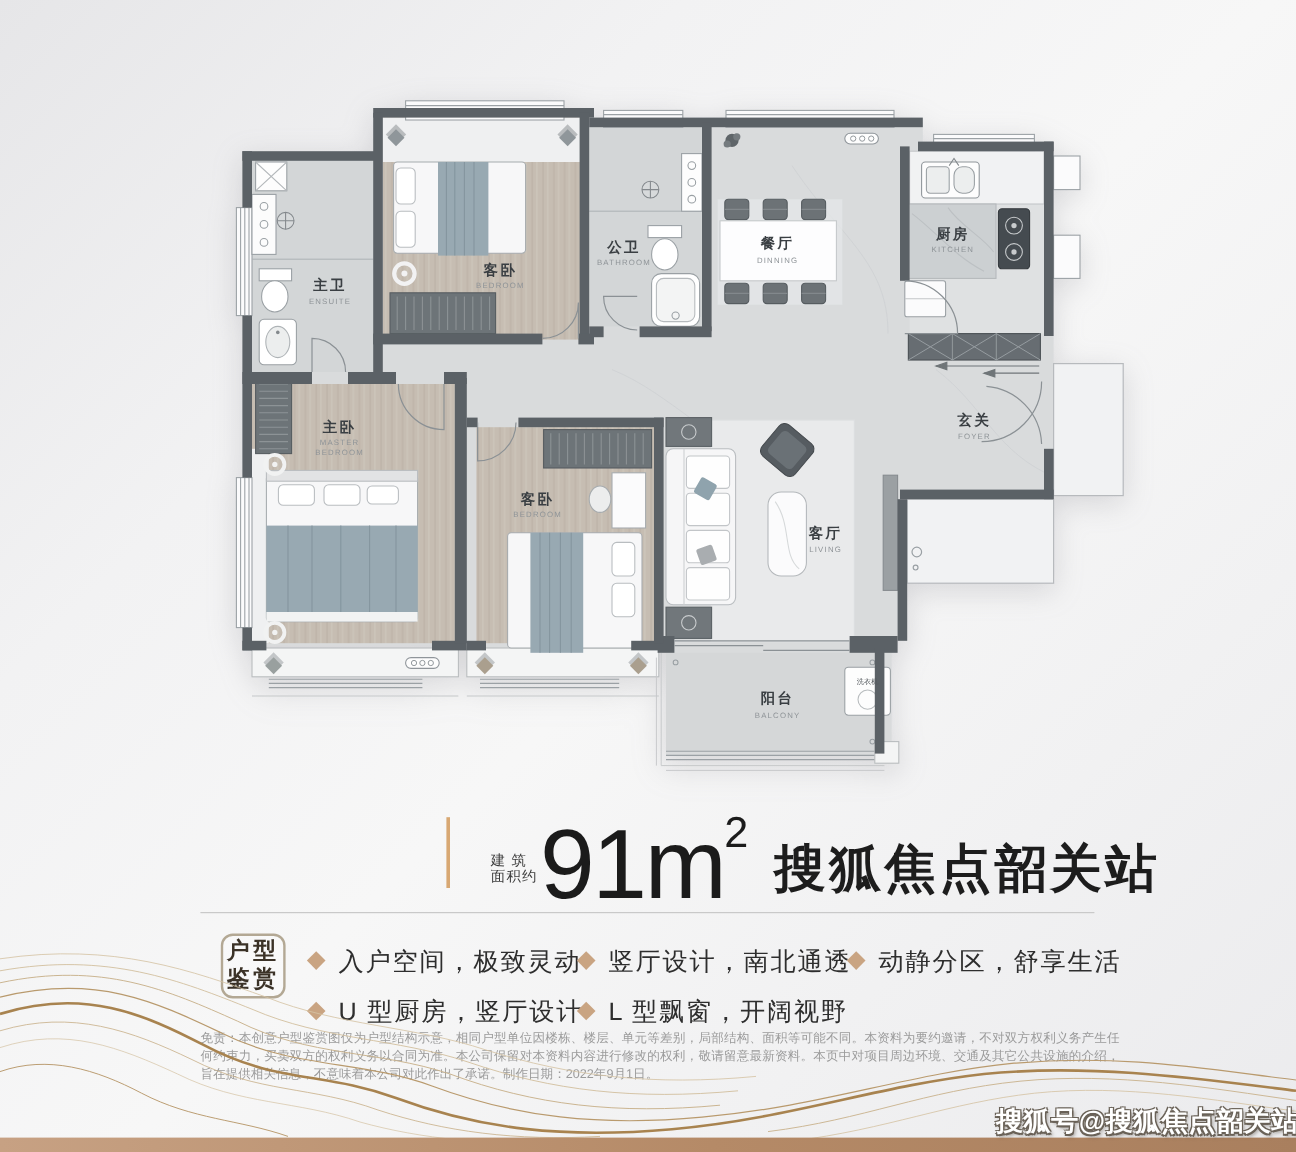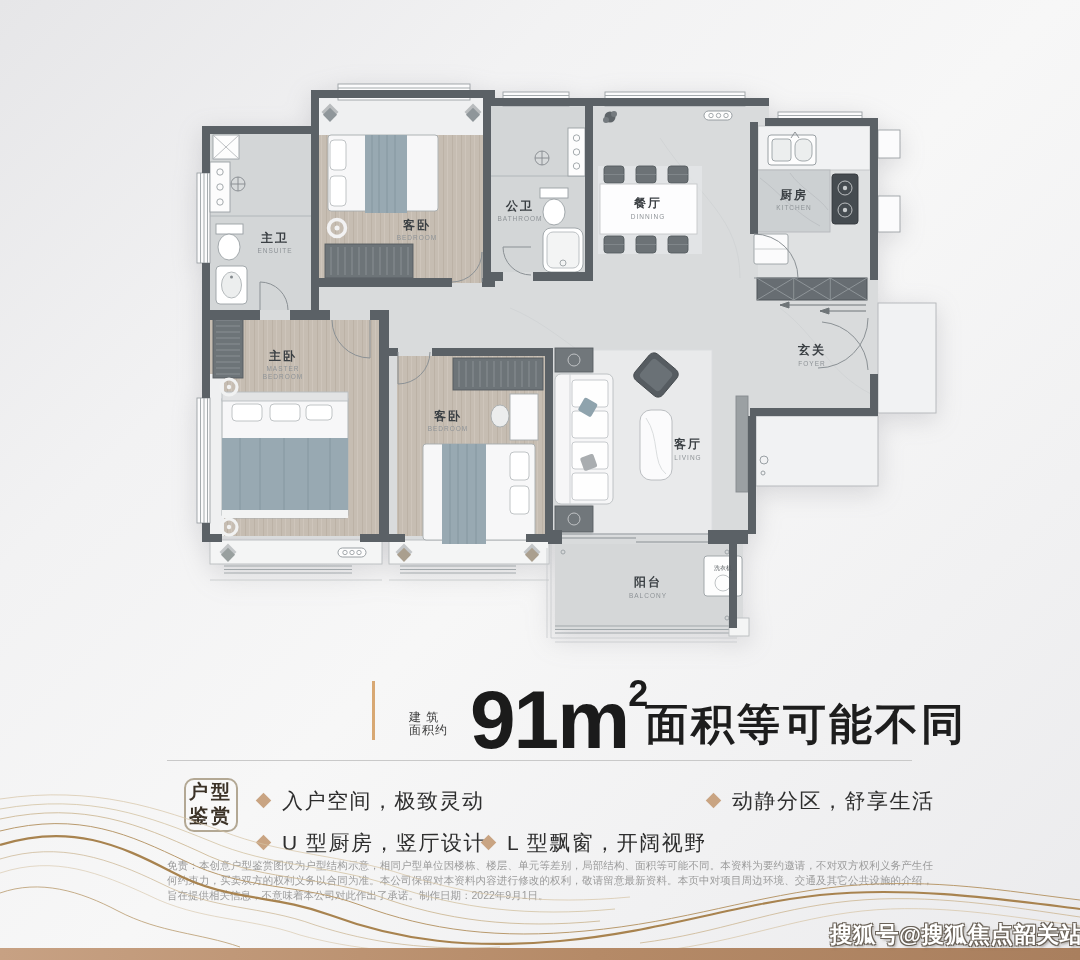--- a/index.html
+++ b/index.html
@@ -7,21 +7,21 @@
         background:linear-gradient(135deg,#e6e6e8 0%,#f2f2f3 28%,#f7f7f7 52%,#ebebed 100%);
         font-family:"Liberation Sans", sans-serif;}
   .abs{position:absolute;}
   
   #plan{left:180px;top:78px;width:760px;height:580px;filter:drop-shadow(0 6px 12px rgba(110,110,118,.22));}
   
   .title-name{left:184px;top:688px;font-family:"Liberation Serif",serif;font-size:58px;font-weight:700;
               color:#242424;letter-spacing:38px;line-height:1;}
   .title-divider{left:372px;top:681px;width:3px;height:59px;background:#d8a873;}
   .area-caption{left:409px;top:711px;font-size:12px;line-height:13px;font-weight:400;color:#3c3c3c;letter-spacing:1px;white-space:pre-line;}
-  .area-value{left:470px;top:676px;font-size:82px;font-weight:700;color:#1b1b1b;line-height:1;letter-spacing:-2px;}
+  .area-value{left:450px;top:676px;font-size:82px;font-weight:400;color:#1b1b1b;line-height:1;letter-spacing:-2px;}
   .area-value sup{font-size:36px;vertical-align:42px;letter-spacing:0;}
   .title-layout{left:645px;top:703px;font-size:43px;font-weight:700;color:#1d1d1d;letter-spacing:3px;line-height:1;}
   .hr{left:167px;top:760px;width:745px;height:1px;background:#c9c9c9;}
   
   .badge{left:184px;top:778px;width:50px;height:50px;border:2px solid #b3a894;border-radius:10px;
          display:flex;flex-direction:column;align-items:center;justify-content:center;
          font-family:Liberation Mono, monospace;font-size:19px;font-weight:700;color:#3b3227;
          letter-spacing:3px;line-height:24px;background:rgba(255,255,255,.25);}
   .feature{font-size:21px;font-weight:400;color:#2e2e2e;letter-spacing:1.5px;white-space:nowrap;}
   .diamond{display:inline-block;width:11px;height:11px;background:#c9a482;transform:rotate(45deg);
@@ -388,29 +388,30 @@
       <text class="en" x="508" y="382">LIVING</text>
       <text class="zh" x="468" y="508">阳台</text>
       <text class="en" x="468" y="520">BALCONY</text>
       <text class="tiny" x="543" y="492">洗衣机</text>
     </g>
   </svg>
 
   <div class="abs title-divider"></div>
   <div class="abs area-caption"><span>建 筑</span><br><span>面积约</span></div>
   <div class="abs area-value"><span>91m</span><sup>2</sup></div>
-  <div class="abs title-layout">面积等可能不同</div>
+  <div class="abs title-layout">搜狐焦点韶关站</div>
   <div class="abs hr"></div>
 
   <div class="abs badge">
     <span>户型</span>
     <span>鉴赏</span>
   </div>
   <div class="abs feature f0"><span class="diamond"></span><span>入户空间，极致灵动</span></div>
   <div class="abs feature f1"><span class="diamond"></span><span>U 型厨房，竖厅设计</span></div>
+  <div class="abs feature f2"><span class="diamond"></span><span>竖厅设计，南北通透</span></div>
   <div class="abs feature f3"><span class="diamond"></span><span>L 型飘窗，开阔视野</span></div>
   <div class="abs feature f4"><span class="diamond"></span><span>动静分区，舒享生活</span></div>
 
   <div class="abs disclaimer">免责：本创意户型鉴赏图仅为户型结构示意，相同户型单位因楼栋、楼层、单元等差别，局部结构、面积等可能不同。本资料为要约邀请，不对双方权利义务产生任何约束力，买卖双方的权利义务以合同为准。本公司保留对本资料内容进行修改的权利，敬请留意最新资料。本页中对项目周边环境、交通及其它公共设施的介绍，旨在提供相关信息，不意味着本公司对此作出了承诺。制作日期：2022年9月1日。</div>
 
   <svg id="waves" class="abs" width="1080" height="170" viewBox="0 0 1080 170" fill="none">
     <path d="M0,55 C70,33 120,55 170,81 C230,113 270,103 330,125 C400,151 470,159 560,151 C660,142 730,115 820,105 C910,96 1000,109 1080,119" stroke="#a8834f" stroke-width="2.2"></path>
     <path d="M0,41 C80,21 130,45 185,71 C245,101 300,93 360,115 C430,141 500,149 585,141 C685,132 755,105 845,96 C935,88 1005,101 1080,110" stroke="#b99a6d" stroke-width="1"></path>
     <path d="M0,29 C85,11 140,35 198,61 C258,91 315,85 375,105 C445,131 515,139 600,131" stroke="#c9b28c" stroke-width="0.8"></path>
     <path d="M0,19 C90,3 150,27 210,51 C270,77 330,75 390,95 C460,119 530,127 615,119" stroke="#cfbb97" stroke-width="0.7"></path>

